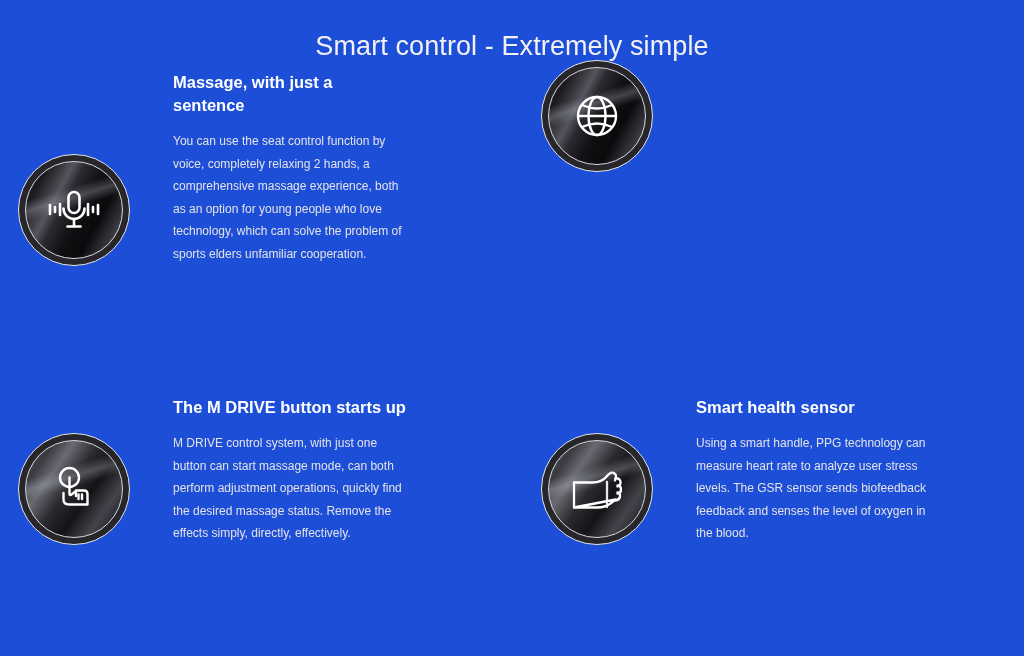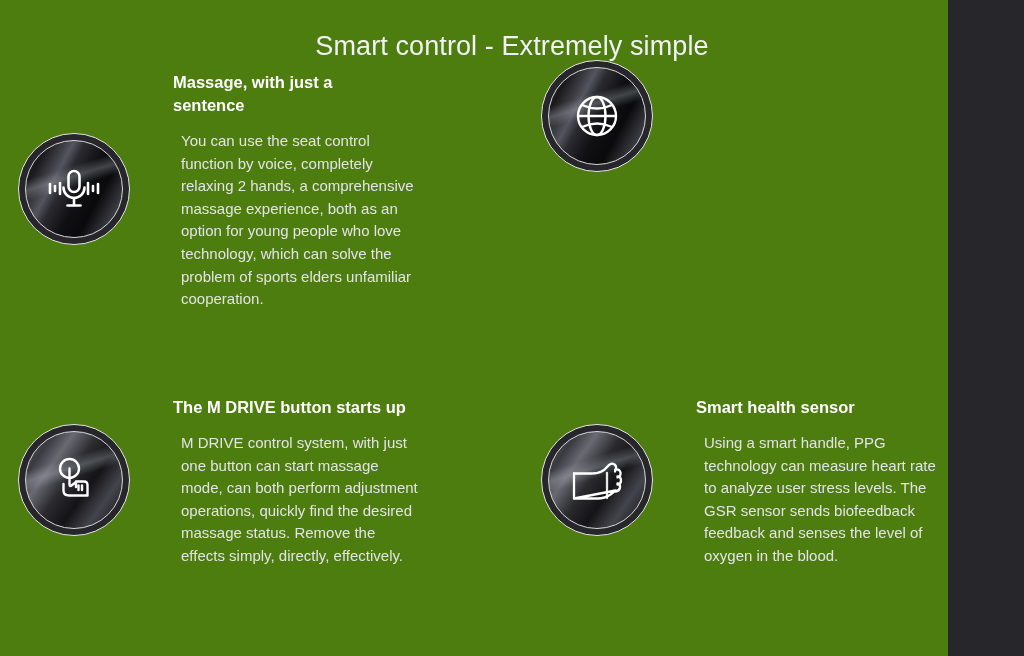--- a/index.html
+++ b/index.html
@@ -10,23 +10,23 @@
   body {
     width: 1024px;
     height: 656px;
     overflow: hidden;
     font-family: "Liberation Sans", sans-serif;
     -webkit-font-smoothing: antialiased;
   }
 
   #page {
     position: relative;
-    width: 948px;
+    width: 1024px;
     height: 656px;
-    background: #4d7c0f;
+    background: #1d4ed8;
   }
 
   
   .page-title {
     position: absolute;
     left: 0;
     top: 11px;
     width: 1024px;
     text-align: center;
     color: #f2f2f4;
@@ -42,21 +42,21 @@
     position: absolute;
     left: 0;
     top: 60px;
     width: 1024px;
     height: 596px;
   }
 
   .feature {
     position: absolute;
     display: flex;
-    align-items: center;
+    align-items: flex-end;
   }
   .feature.col-left  { left: 18px; width: 500px; }
   .feature.col-right { left: 541px; width: 480px; }
   .feature.row-top    { top: 0px; }
   .feature.row-bottom { top: 325px; }
 
   
   .icon-badge {
     position: relative;
     flex: 0 0 auto;
@@ -134,24 +134,24 @@
     font-size: 16.5px;
     font-weight: 700;
     line-height: 23px;
     margin: 0 0 13px 0;
     max-width: 235px;
   }
   .col-right .feature-title { max-width: 215px; }
 
   .feature-body {
     color: #e3e3e6;
-    font-size: 15px;
+    font-size: 12px;
     font-weight: 400;
     line-height: 22.6px;
-    margin: 8px;
+    margin: 0;
     max-width: 240px;
   }
   .col-right .feature-body { max-width: 240px; }
 </style>
 </head>
 <body>
 
 <div id="page">
 
   <h1 class="page-title">Smart control - Extremely simple</h1>

